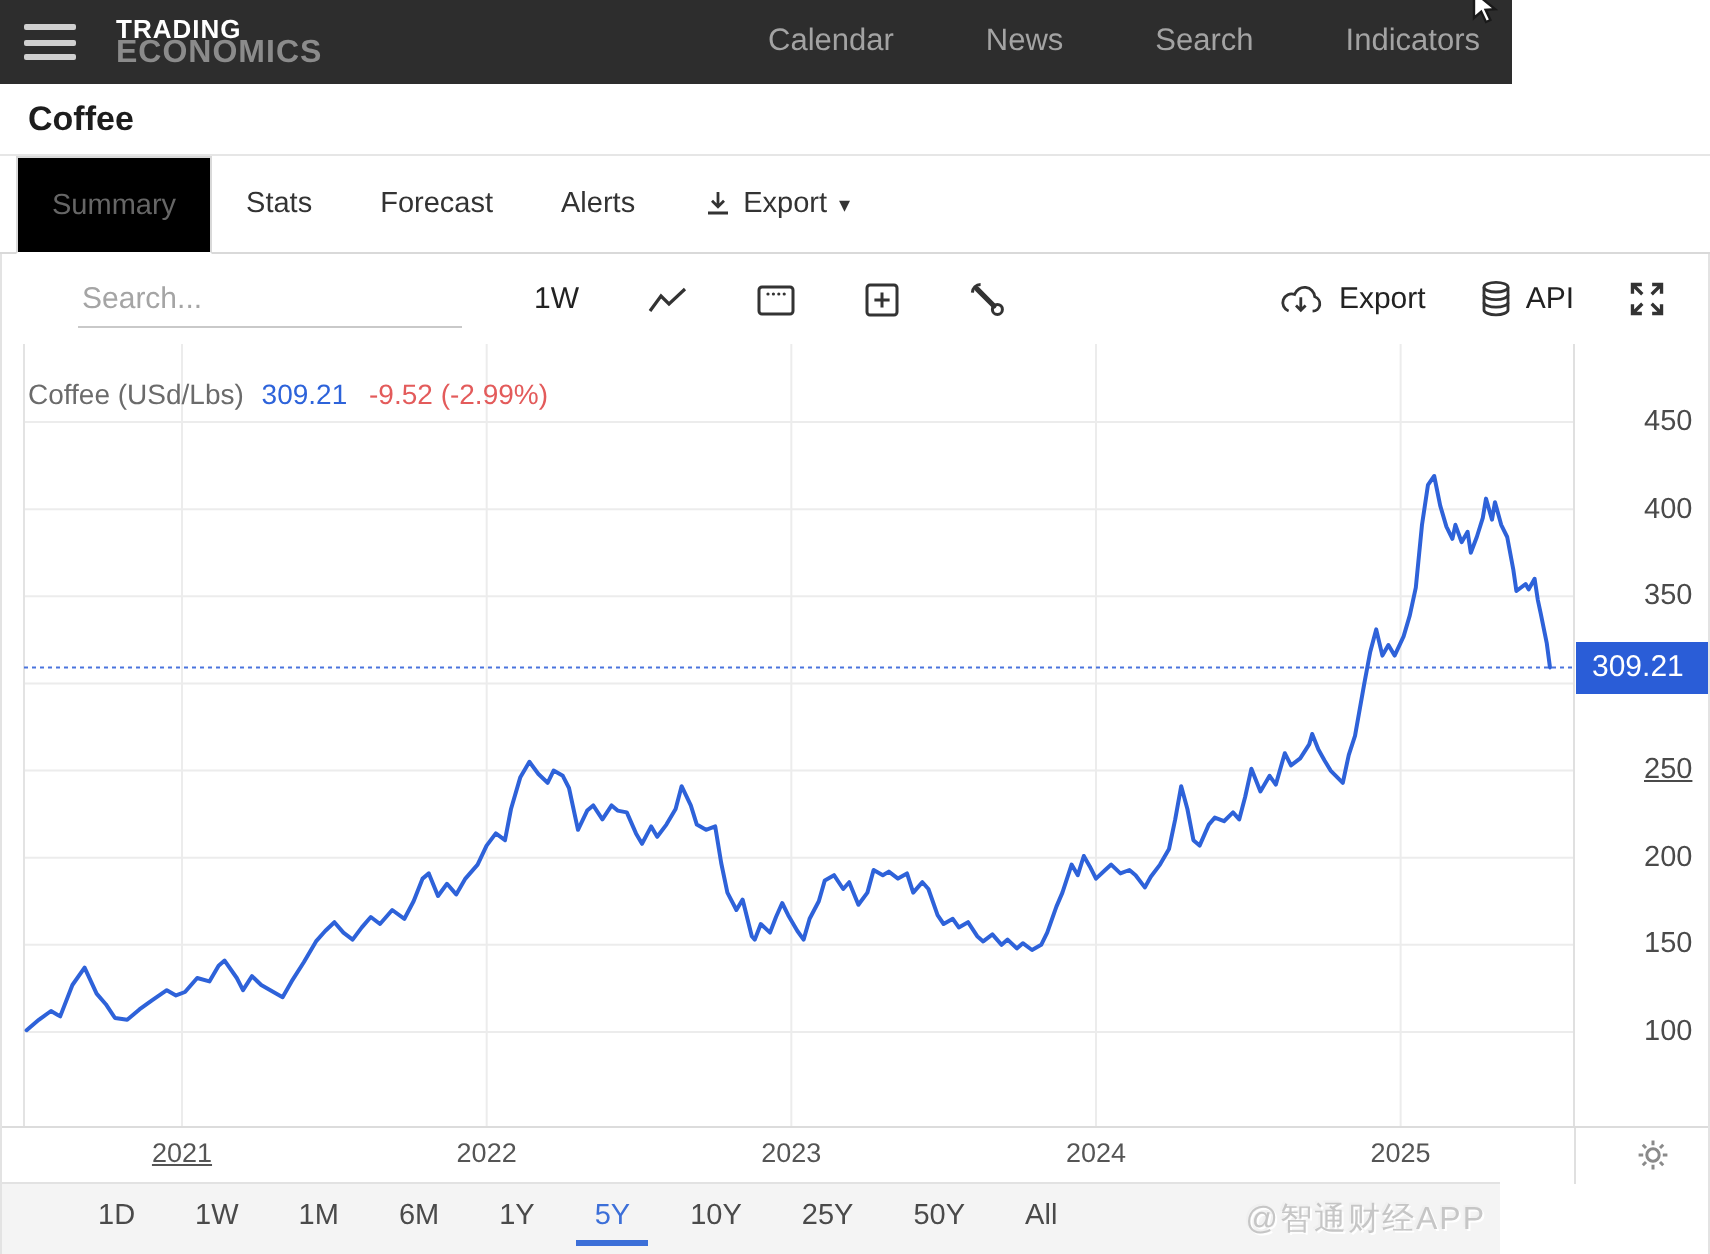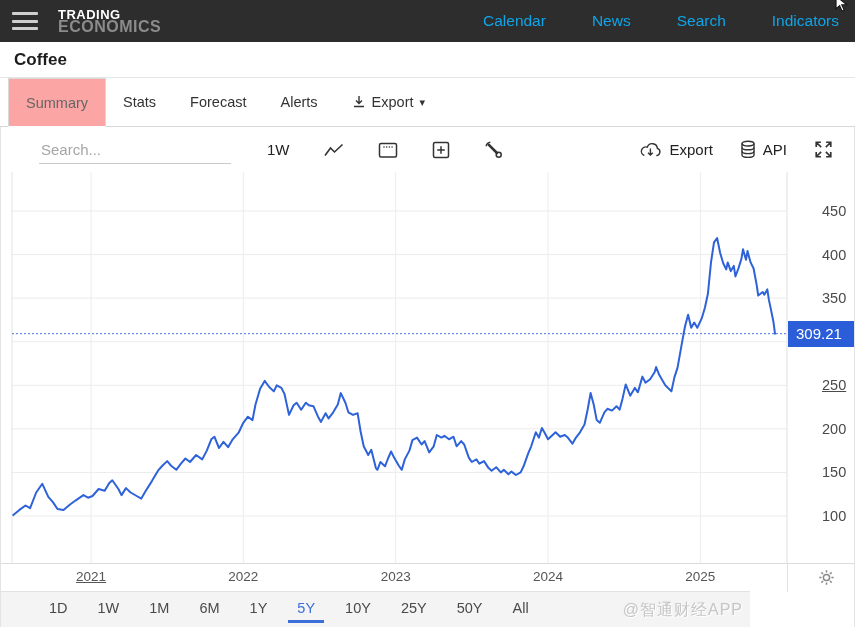--- a/index.html
+++ b/index.html
@@ -1,45 +1,45 @@
 <!DOCTYPE html>
 <html><head>
 <meta charset="utf-8">
 <style>
   * { margin:0; padding:0; box-sizing:border-box; }
   html,body { background:#fff; }
   body { font-family:"Liberation Sans", sans-serif; }
   .page { position:relative; width:855px; height:627px; background:#fff; overflow:hidden; }
 
   
-  .nav { position:absolute; top:0; left:0; width:855px; height:42px; background:#2d2d2d;
+  .nav { position:absolute; top:0; left:0; width:756px; height:42px; background:#2d2d2d;
          display:flex; align-items:center; padding:0 10px; }
   .burger { width:26px; height:18px; display:flex; flex-direction:column; justify-content:space-between;
             margin:0 0 0 2px; cursor:pointer; }
   .burger i { display:block; height:3px; background:#cfcfcf; border-radius:1px; }
   .logo { margin-left:20px; line-height:12px; cursor:pointer; }
   .logo .l1 { color:#ffffff; font-size:13px; font-weight:bold; letter-spacing:.5px; }
   .logo .l2 { color:#8b8b8b; font-size:16px; font-weight:bold; letter-spacing:.5px; }
   .navlinks { margin-left:auto; display:flex; align-items:center; gap:46px; padding-right:6px; }
-  .navlink { color:#0ea5e9; font-size:15.5px; cursor:pointer; white-space:nowrap; }
+  .navlink { color:#a3a3a3; font-size:15.5px; cursor:pointer; white-space:nowrap; }
   .cursor-svg { position:absolute; right:5px; top:-5px; }
 
   
   .titlebar { position:absolute; top:42px; left:0; width:855px; height:36px; background:#fff;
               border-bottom:1px solid #e6e6e6; display:flex; align-items:center; padding:0 14px; }
   .titlebar h1 { font-size:17px; font-weight:bold; color:#1d1d1d; }
 
   
   .tabsbar { position:absolute; top:78px; left:0; width:855px; height:49px; background:#fff;
              border-bottom:1px solid #d9d9d9; display:flex; align-items:stretch; padding-left:8px; }
   #tabslist { display:contents; }
   .tab { display:flex; align-items:center; padding:0 17px; font-size:14.5px; color:#333;
          cursor:pointer; white-space:nowrap; gap:6px; }
   .tab.active { border:1px solid #d9d9d9; border-bottom:1px solid #fff; margin-bottom:-1px;
-                background:#fca5a5; color:#666; }
+                background:#000000; color:#666; }
   .tab .caret { font-size:11px; color:#333; }
 
   
   .toolbar { position:absolute; top:127px; left:1px; width:853px; height:45px; background:#fff;
              display:flex; align-items:center; padding:0 14px;margin-left:24px; }
   .search { width:192px; border:none; border-bottom:1px solid #c9c9c9; outline:none;
             font-size:15px; padding:5px 2px; color:#333; font-family:inherit; background:transparent; }
   .search::placeholder { color:#a5a5a5; }
   .tbtn { background:none; border:none; cursor:pointer; display:flex; align-items:center; gap:7px;
           color:#222; font-size:15px; font-family:inherit; padding:0; }
@@ -197,20 +197,25 @@
         <line x1="91" x2="91" y1="0" y2="391" stroke="#ececec" stroke-width="1"></line>
         <line x1="243.33" x2="243.33" y1="0" y2="391" stroke="#ececec" stroke-width="1"></line>
         <line x1="395.66" x2="395.66" y1="0" y2="391" stroke="#ececec" stroke-width="1"></line>
         <line x1="547.99" x2="547.99" y1="0" y2="391" stroke="#ececec" stroke-width="1"></line>
         <line x1="700.32" x2="700.32" y1="0" y2="391" stroke="#ececec" stroke-width="1"></line>
         <line x1="12" x2="12" y1="0" y2="391" stroke="#e3e3e3" stroke-width="1"></line>
         <line x1="787" x2="787" y1="0" y2="391" stroke="#e0e0e0" stroke-width="1"></line>
         <line x1="12" x2="787" y1="161.68862970000004" y2="161.68862970000004" stroke="#4a74dd" stroke-width="1" stroke-dasharray="2,2"></line>
         <polyline points="13.3,343.1 19.4,337.9 25.5,333.5 30.1,336.2 36.2,320.5 42.3,311.8 48.3,324.8 52.9,330.1 57.5,337.0 63.6,337.9 69.7,332.7 75.8,328.3 83.4,323.1 88.0,325.7 92.5,324.0 98.6,317.0 104.7,318.7 109.3,310.9 112.3,308.3 118.4,317.0 121.5,323.1 126.0,316.1 130.6,320.5 136.7,324.0 141.3,326.6 145.8,318.7 151.9,309.1 158.0,298.7 162.6,293.5 167.2,289.1 171.7,294.3 176.3,297.8 180.9,291.7 185.4,286.5 190.0,290.0 196.1,283.0 202.2,287.4 206.8,278.6 211.3,267.3 214.4,264.7 219.0,276.0 223.5,269.9 228.1,275.2 232.7,267.3 238.8,260.3 243.3,250.8 247.9,244.7 252.5,248.1 255.5,232.5 260.1,216.8 264.7,208.9 269.2,215.0 273.8,219.4 276.8,213.3 281.4,215.9 284.5,222.0 289.0,242.9 293.6,233.3 296.6,230.7 301.2,237.7 305.8,230.7 308.8,233.3 313.4,234.2 318.0,244.7 321.0,249.9 325.6,241.2 328.6,246.4 333.2,240.3 337.8,232.5 340.8,221.1 345.4,230.7 348.4,240.3 353.0,242.9 357.6,241.2 360.6,259.5 363.7,274.3 368.2,283.0 371.3,277.8 375.9,296.1 377.4,297.8 380.4,290.0 385.0,294.3 388.0,286.5 391.1,279.5 394.1,285.6 398.7,293.5 401.8,297.8 404.8,287.4 409.4,278.6 412.4,268.2 417.0,265.6 421.6,272.5 424.6,269.1 429.2,280.4 433.7,274.3 436.8,263.0 441.4,265.6 444.4,263.8 449.0,267.3 453.5,264.7 456.6,274.3 461.2,269.1 464.2,272.5 468.8,285.6 471.8,290.0 476.4,287.4 479.4,291.7 484.0,289.1 488.6,296.1 491.6,298.7 496.2,295.2 500.8,300.4 503.8,297.8 508.4,302.2 511.4,299.6 516.0,303.0 520.6,300.4 523.6,294.3 528.2,281.3 531.2,274.3 535.8,260.3 538.9,265.6 541.9,256.0 544.9,261.2 548.0,267.3 552.6,263.0 555.6,260.3 560.2,264.7 564.7,263.0 567.8,265.6 572.4,271.7 575.4,266.4 580.0,260.3 584.5,252.5 587.6,237.7 590.6,221.1 593.7,232.5 596.7,248.1 599.8,250.8 604.4,240.3 607.4,236.8 612.0,238.6 616.5,234.2 619.6,237.7 622.6,226.4 625.7,212.4 630.2,223.7 634.8,215.9 637.9,220.3 642.4,204.6 645.5,210.7 650.1,207.2 654.6,200.2 656.1,195.0 659.2,202.8 662.2,208.1 665.3,213.3 671.4,219.4 674.4,205.4 677.5,195.9 682.0,170.6 685.1,154.0 688.1,142.7 691.2,155.8 694.2,150.5 697.3,155.8 701.8,146.2 704.9,135.7 707.9,121.8 711.0,90.4 714.0,70.4 717.1,66.0 720.1,80.8 723.2,91.3 726.2,97.4 727.7,90.4 730.8,99.1 733.8,93.9 735.4,104.4 738.4,96.5 741.4,86.9 743.0,77.3 746.0,87.8 747.5,79.1 750.6,90.4 753.6,96.5 756.7,113.1 758.2,123.5 762.8,120.0 764.3,122.7 767.3,117.4 768.9,127.9 770.4,134.9 773.4,149.7 775.0,161.7" fill="none" stroke="#2e62d9" stroke-width="2" stroke-linejoin="round" stroke-linecap="round"></polyline>
       </svg>
+    <div class="legend">
+      <span class="lg-name">Coffee (USd/Lbs)</span>
+      <span class="lg-price">309.21</span>
+      <span class="lg-chg">-9.52 (-2.99%)</span>
+    </div>
     <div id="yticks">
         <div class="ytick" style="top: 334px;">100</div>
         <div class="ytick" style="top: 290.429px;">150</div>
         <div class="ytick" style="top: 246.857px;">200</div>
         <div class="ytick" style="top: 203.286px; text-decoration: underline;">250</div>
         <div class="ytick" style="top: 116.143px;">350</div>
         <div class="ytick" style="top: 72.5715px;">400</div>
         <div class="ytick" style="top: 29px;">450</div>
       </div>
     <div class="pricetag" id="pricetag" style="top: 148.689px; background: rgb(42, 93, 215);">309.21</div>

